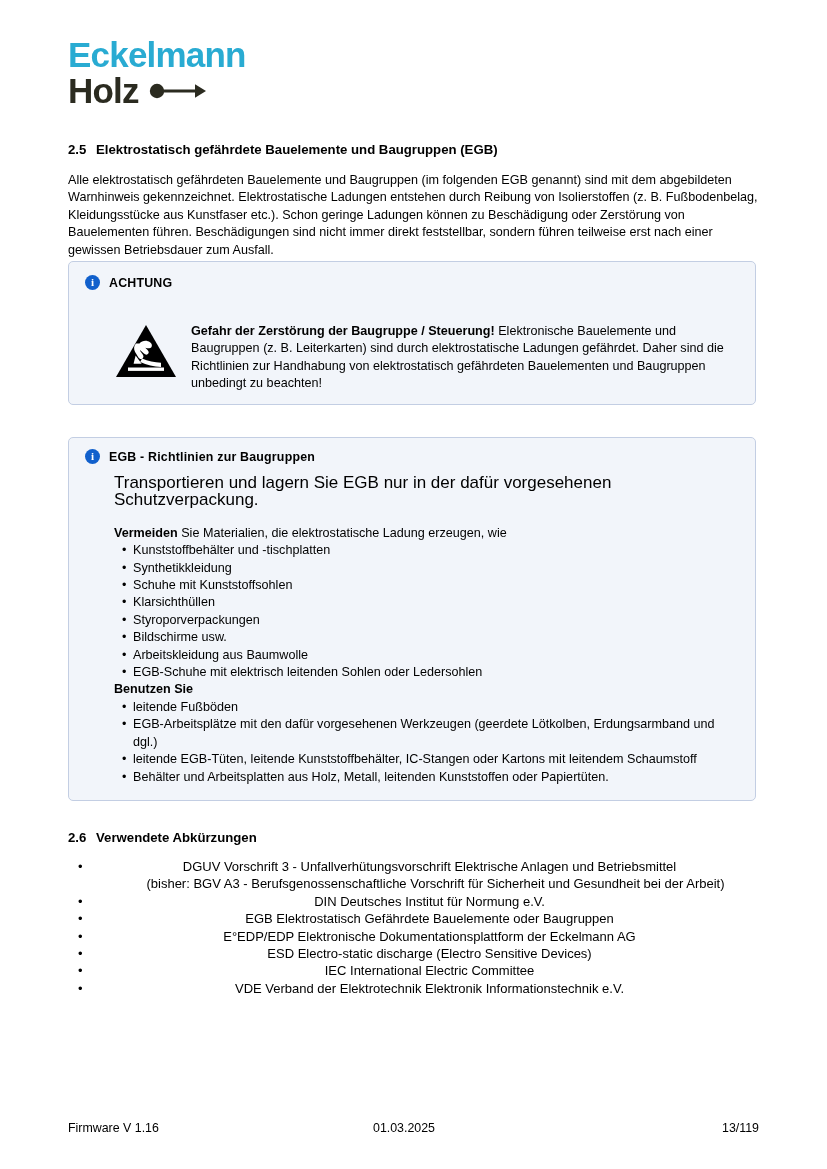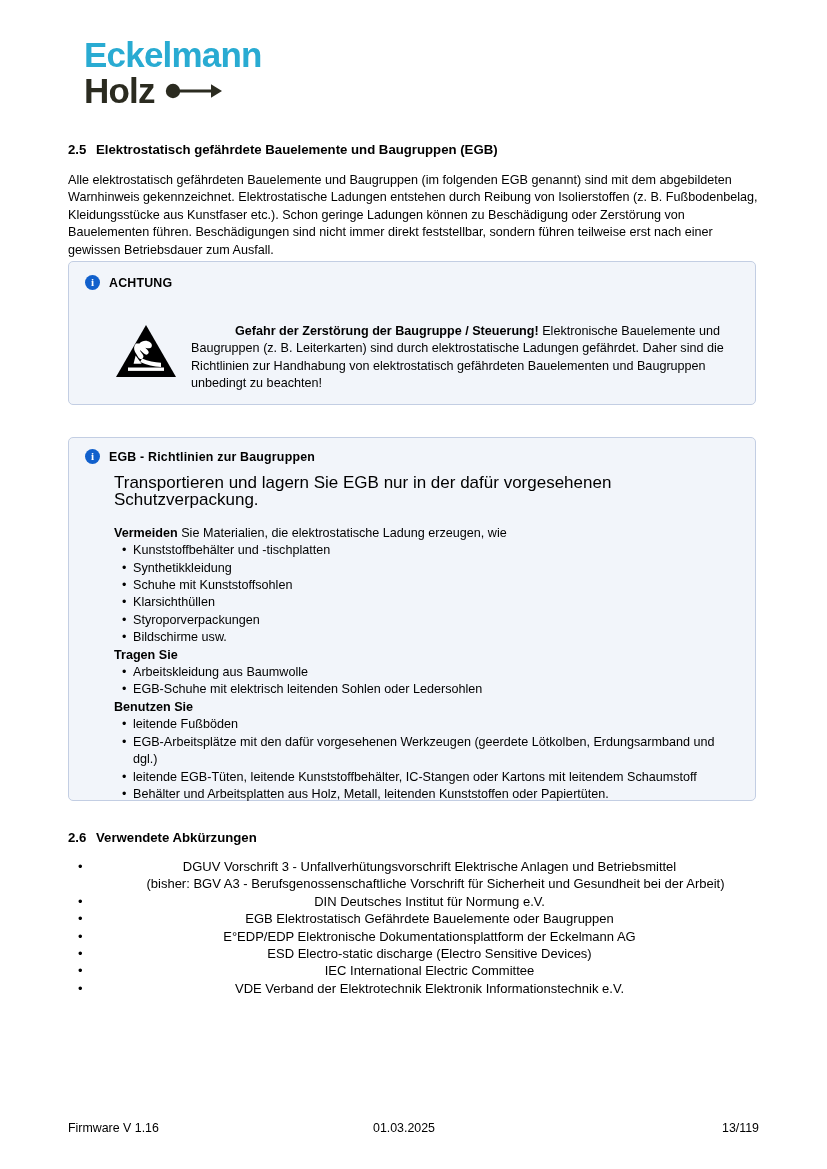--- a/index.html
+++ b/index.html
@@ -18,21 +18,21 @@
   .page {
     position: relative;
     width: 827px;
     height: 1169px;
     padding: 0;
   }
 
   
   .logo {
     position: absolute;
-    left: 84px;
+    left: 68px;
     top: 36px;
     width: 300px;
     height: 74px;
   }
   .logo-eckelmann {
     font-family: "Liberation Sans", sans-serif;
     font-weight: bold;
     font-size: 35px;
     letter-spacing: -0.8px;
     color: #29ABD2;
@@ -104,21 +104,21 @@
   }
   .callout-title {
     font-weight: bold;
     font-size: 12.4px;
     letter-spacing: 0.2px;
   }
   .callout-body {
     font-size: 12.6px;
     line-height: 17.4px;
   }
-  .callout-body b { font-weight: bold; margin-left: 44px; }
+  .callout-body b { font-weight: bold; }
 
   
   .esd-wrap {
     position: absolute;
     left: 46px;
     top: 62px;
     width: 62px;
     height: 54px;
   }
 
@@ -257,21 +257,20 @@
 
       <ul class="doclist">
         <li>Kunststoffbehälter und -tischplatten</li>
         <li>Synthetikkleidung</li>
         <li>Schuhe mit Kunststoffsohlen</li>
         <li>Klarsichthüllen</li>
         <li>Styroporverpackungen</li>
         <li>Bildschirme usw.</li>
       </ul>
 
-      <div class="subhead">Tragen Sie</div>
       <ul class="doclist">
         <li>Arbeitskleidung aus Baumwolle</li>
         <li>EGB-Schuhe mit elektrisch leitenden Sohlen oder Ledersohlen</li>
       </ul>
 
       <div class="subhead">Benutzen Sie</div>
       <ul class="doclist">
         <li>leitende Fußböden</li>
         <li> EGB-Arbeitsplätze mit den dafür vorgesehenen Werkzeugen (geerdete Lötkolben, Erdungsarmband und dgl.)</li>
         <li>leitende EGB-Tüten, leitende Kunststoffbehälter, IC-Stangen oder Kartons mit leitendem Schaumstoff</li>

